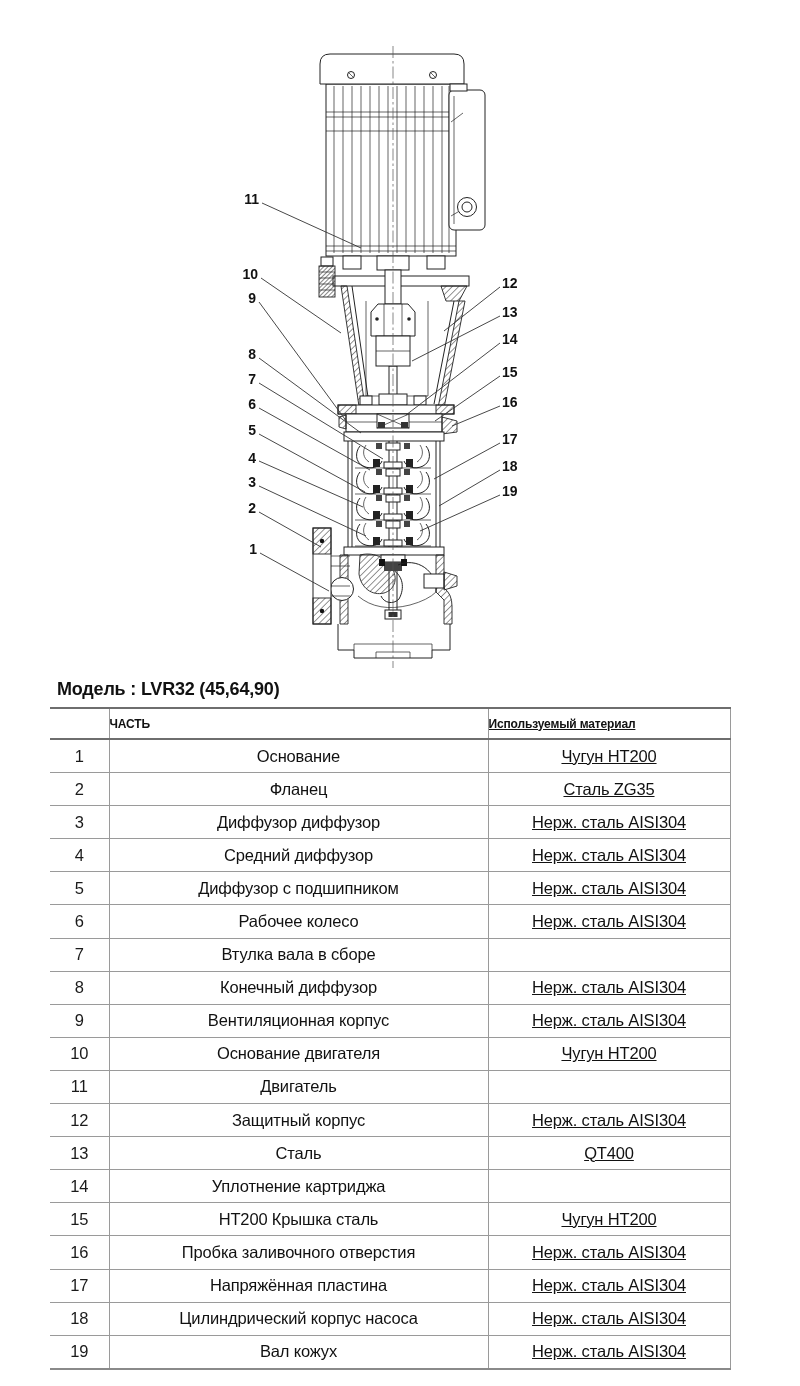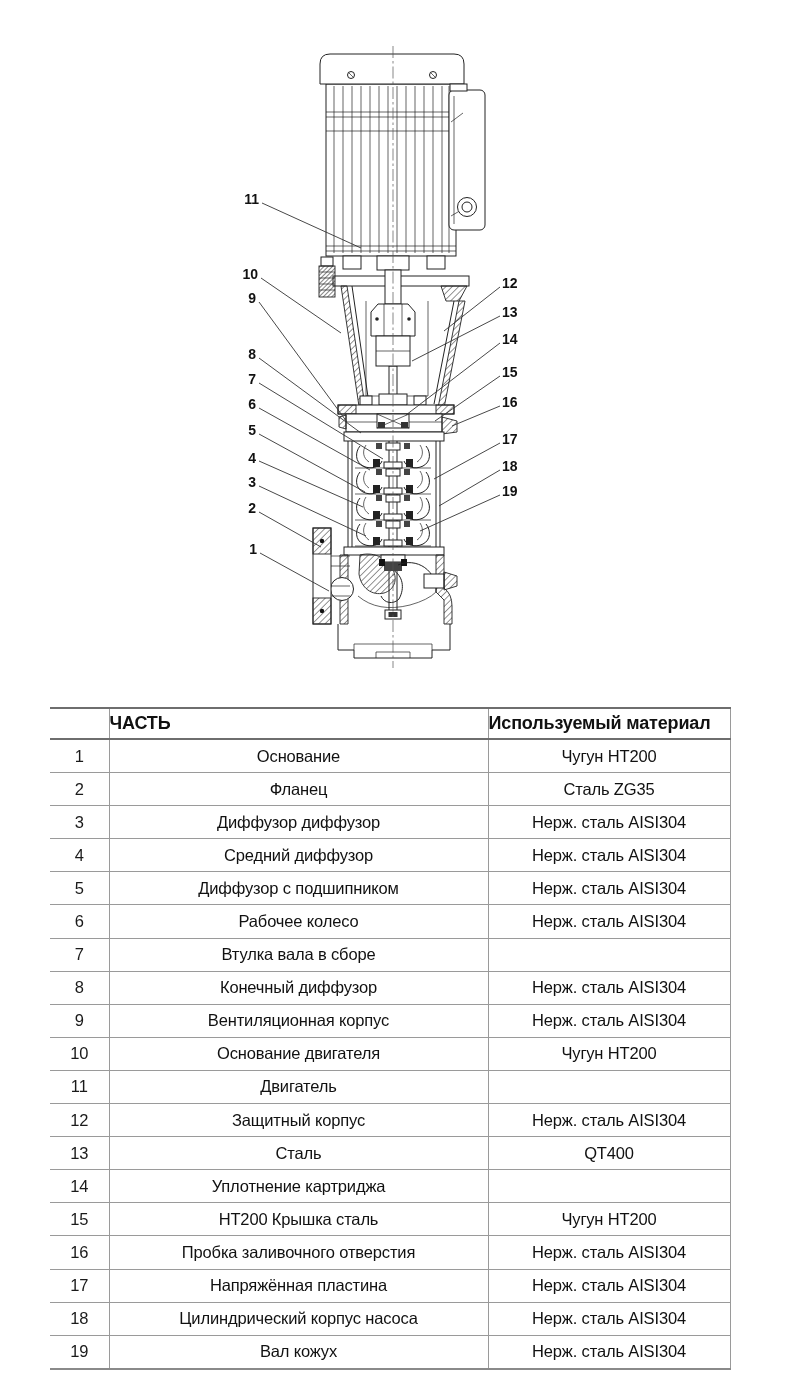--- a/index.html
+++ b/index.html
@@ -19,26 +19,26 @@
 
   
   .title{position:absolute;left:57px;top:679px;font-size:18px;font-weight:bold;letter-spacing:-0.2px;}
 
   
   table.parts{position:absolute;left:50px;top:707px;width:680px;border-collapse:collapse;
     table-layout:fixed;border-top:2px solid #6e6e6e;}
   table.parts th,table.parts td{padding:0;vertical-align:middle;font-size:16.5px;
     letter-spacing:-0.15px;white-space:nowrap;overflow:hidden;}
   table.parts thead th{height:29px;border-bottom:2px solid #6e6e6e;font-weight:bold;
-    font-size:18px;text-align:left;}
+    font-size:12px;text-align:left;}
   table.parts td{height:32.1px;border-bottom:1px solid #9a9a9a;}
   table.parts tbody tr:last-child td{border-bottom:2px solid #8a8a8a;}
   .c-num{width:59px;text-align:center;border-right:1px solid #9a9a9a;font-size:16px;color:#1a1a1a;}
   .c-part{width:379px;padding-left:12px;border-right:1px solid #9a9a9a;}
-  .c-mat{width:242px;padding-left:10px;border-right:1px solid #9a9a9a;}
+  .c-mat{width:242px;padding-left:10px;border-right:1px solid #9a9a9a;text-decoration:underline;}
   td.c-part,td.c-mat{text-align:center;}
 </style>
 </head>
 <body>
 
 <div class="page">
 
   <svg id="diagram" width="800" height="675" viewBox="0 0 800 675">
     <defs>
       <pattern id="hatchA" patternUnits="userSpaceOnUse" width="4.5" height="4.5" patternTransform="rotate(45)">
@@ -222,20 +222,21 @@
         <text x="502" y="402" text-anchor="start" dominant-baseline="central" class="callout">16</text>
         <line x1="500" y1="443" x2="434" y2="479" class="leader"></line>
         <text x="502" y="439" text-anchor="start" dominant-baseline="central" class="callout">17</text>
         <line x1="500" y1="470" x2="439" y2="506" class="leader"></line>
         <text x="502" y="466" text-anchor="start" dominant-baseline="central" class="callout">18</text>
         <line x1="500" y1="495" x2="420" y2="531" class="leader"></line>
         <text x="502" y="491" text-anchor="start" dominant-baseline="central" class="callout">19</text>
       </g>
   </svg>
 
+  <div class="title">Модель : LVR32 (45,64,90)</div>
 
   <table class="parts">
     <colgroup>
         <col style="width:59px">
         <col style="width:379px">
         <col style="width:242px">
       </colgroup>
     <thead>
       <tr>
         <th class="c-num"></th>

